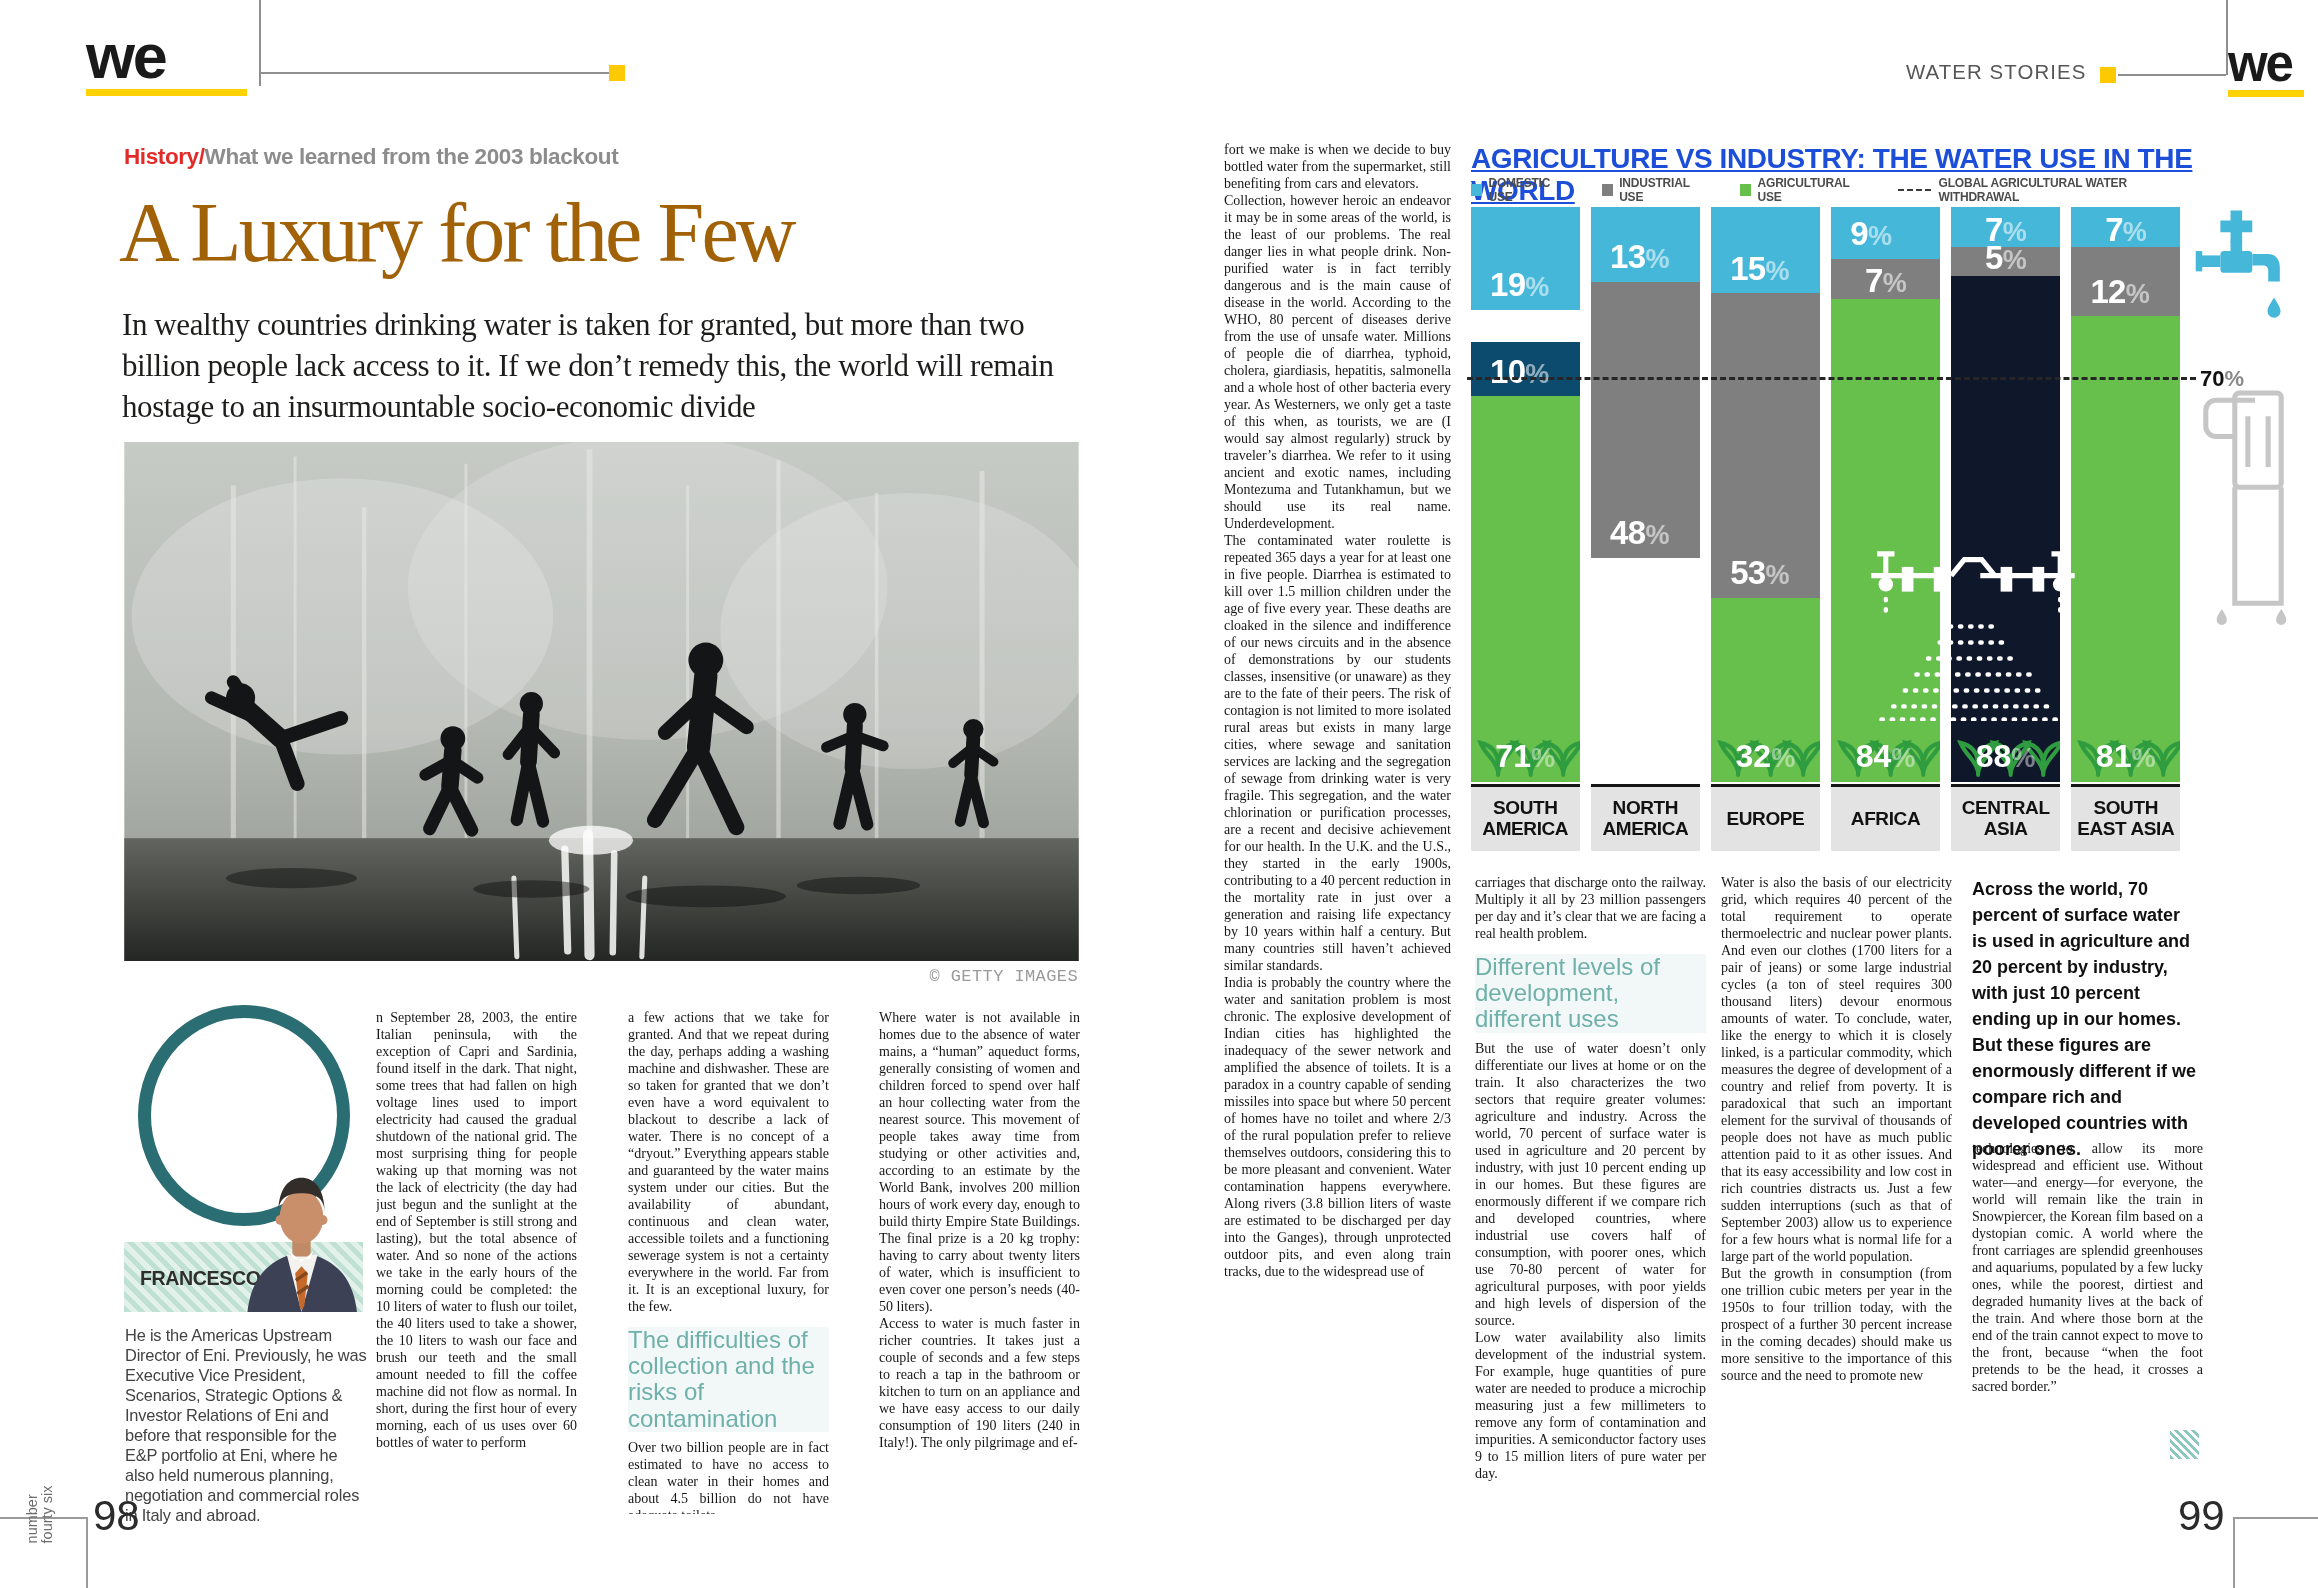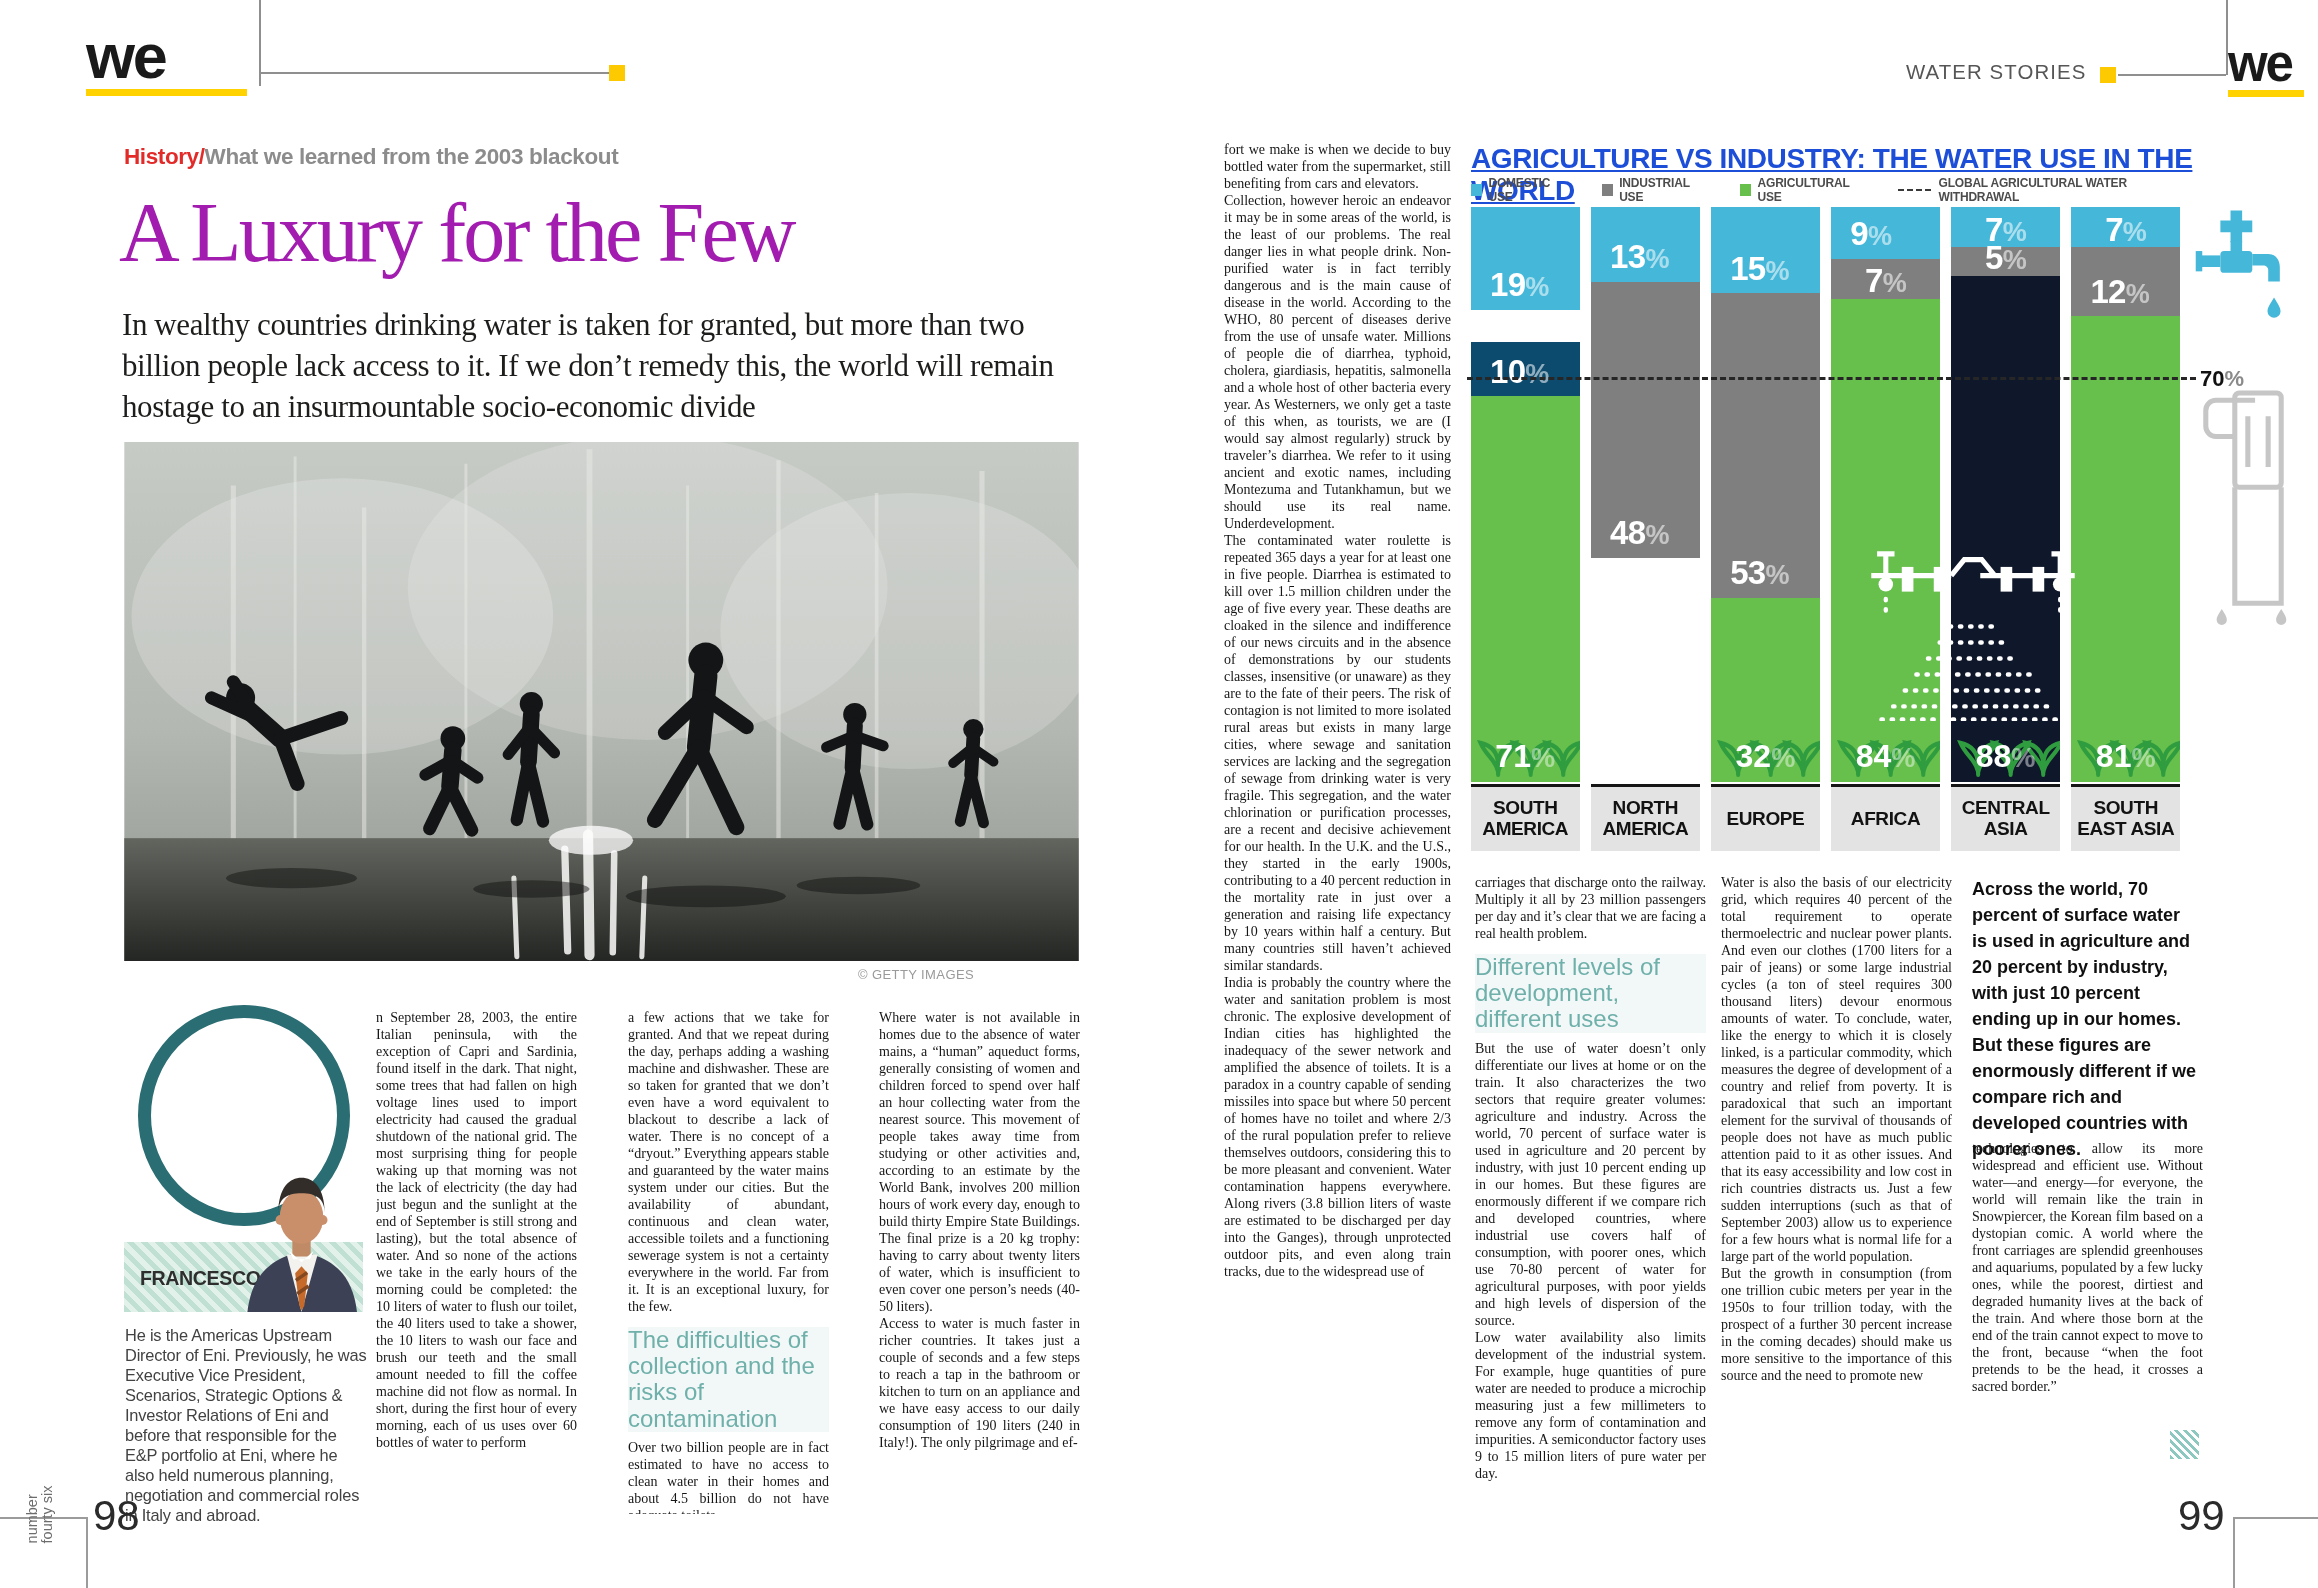--- a/index.html
+++ b/index.html
@@ -13,24 +13,24 @@
   .we-underline{background:#ffd200;height:6.5px;}
   .hair-v{width:1.5px;background:#8f8f8f;}
   .hair-h{height:1.5px;background:#8f8f8f;}
   .ysq{width:16px;height:16px;background:#fdc900;}
   .section-label{font-size:20.4px;letter-spacing:1.1px;color:#565656;}
   
   .kicker{font-size:22.5px;font-weight:700;letter-spacing:-0.4px;}
   .kicker .cat{color:#e22a28;}
   .kicker .rest{color:#8c8c8c;}
   .headline{font-family:"Liberation Serif",serif;font-weight:500;font-size:84px;
-            letter-spacing:-2.9px;line-height:1;color:#a21caf;}
+            letter-spacing:-2.9px;line-height:1;color:#a16207;}
   .standfirst{font-family:"Liberation Serif",serif;font-size:31px;line-height:1.32;
               letter-spacing:-0.4px;color:#1d1d1b;}
-  .credit{font-size:13px;color:#9a9a9a;letter-spacing:0.4px;}
+  .credit{font-size:17px;color:#9a9a9a;letter-spacing:0.4px;text-align:right;font-family:Liberation Mono, monospace;}
   .bodycol{font-family:"Liberation Serif",serif;font-size:14px;line-height:17px;
            text-align:justify;color:#161616;hyphens:auto;}
   .bodycol p{margin:0;}
   .subhead{font-family:"Liberation Sans",sans-serif;font-size:24px;line-height:1.1;
            color:#6fb0ab;margin:11.6px 0 7.3px 0;text-align:left;font-weight:400;
            background:linear-gradient(0deg,#f2f8f7,#f2f8f7);}
   .dropcap-ring{border:13px solid #2a6d72;border-radius:50%;}
   .bio-band{background:repeating-linear-gradient(45deg,#bfe0d3 0 5.1px,#e2f1ea 5.1px 10.2px);}
   .bio-name{font-size:19.6px;font-weight:700;color:#2e2e2e;letter-spacing:-0.4px;}
   .bio-text{font-size:16.4px;line-height:20px;color:#424242;letter-spacing:-0.2px;}

